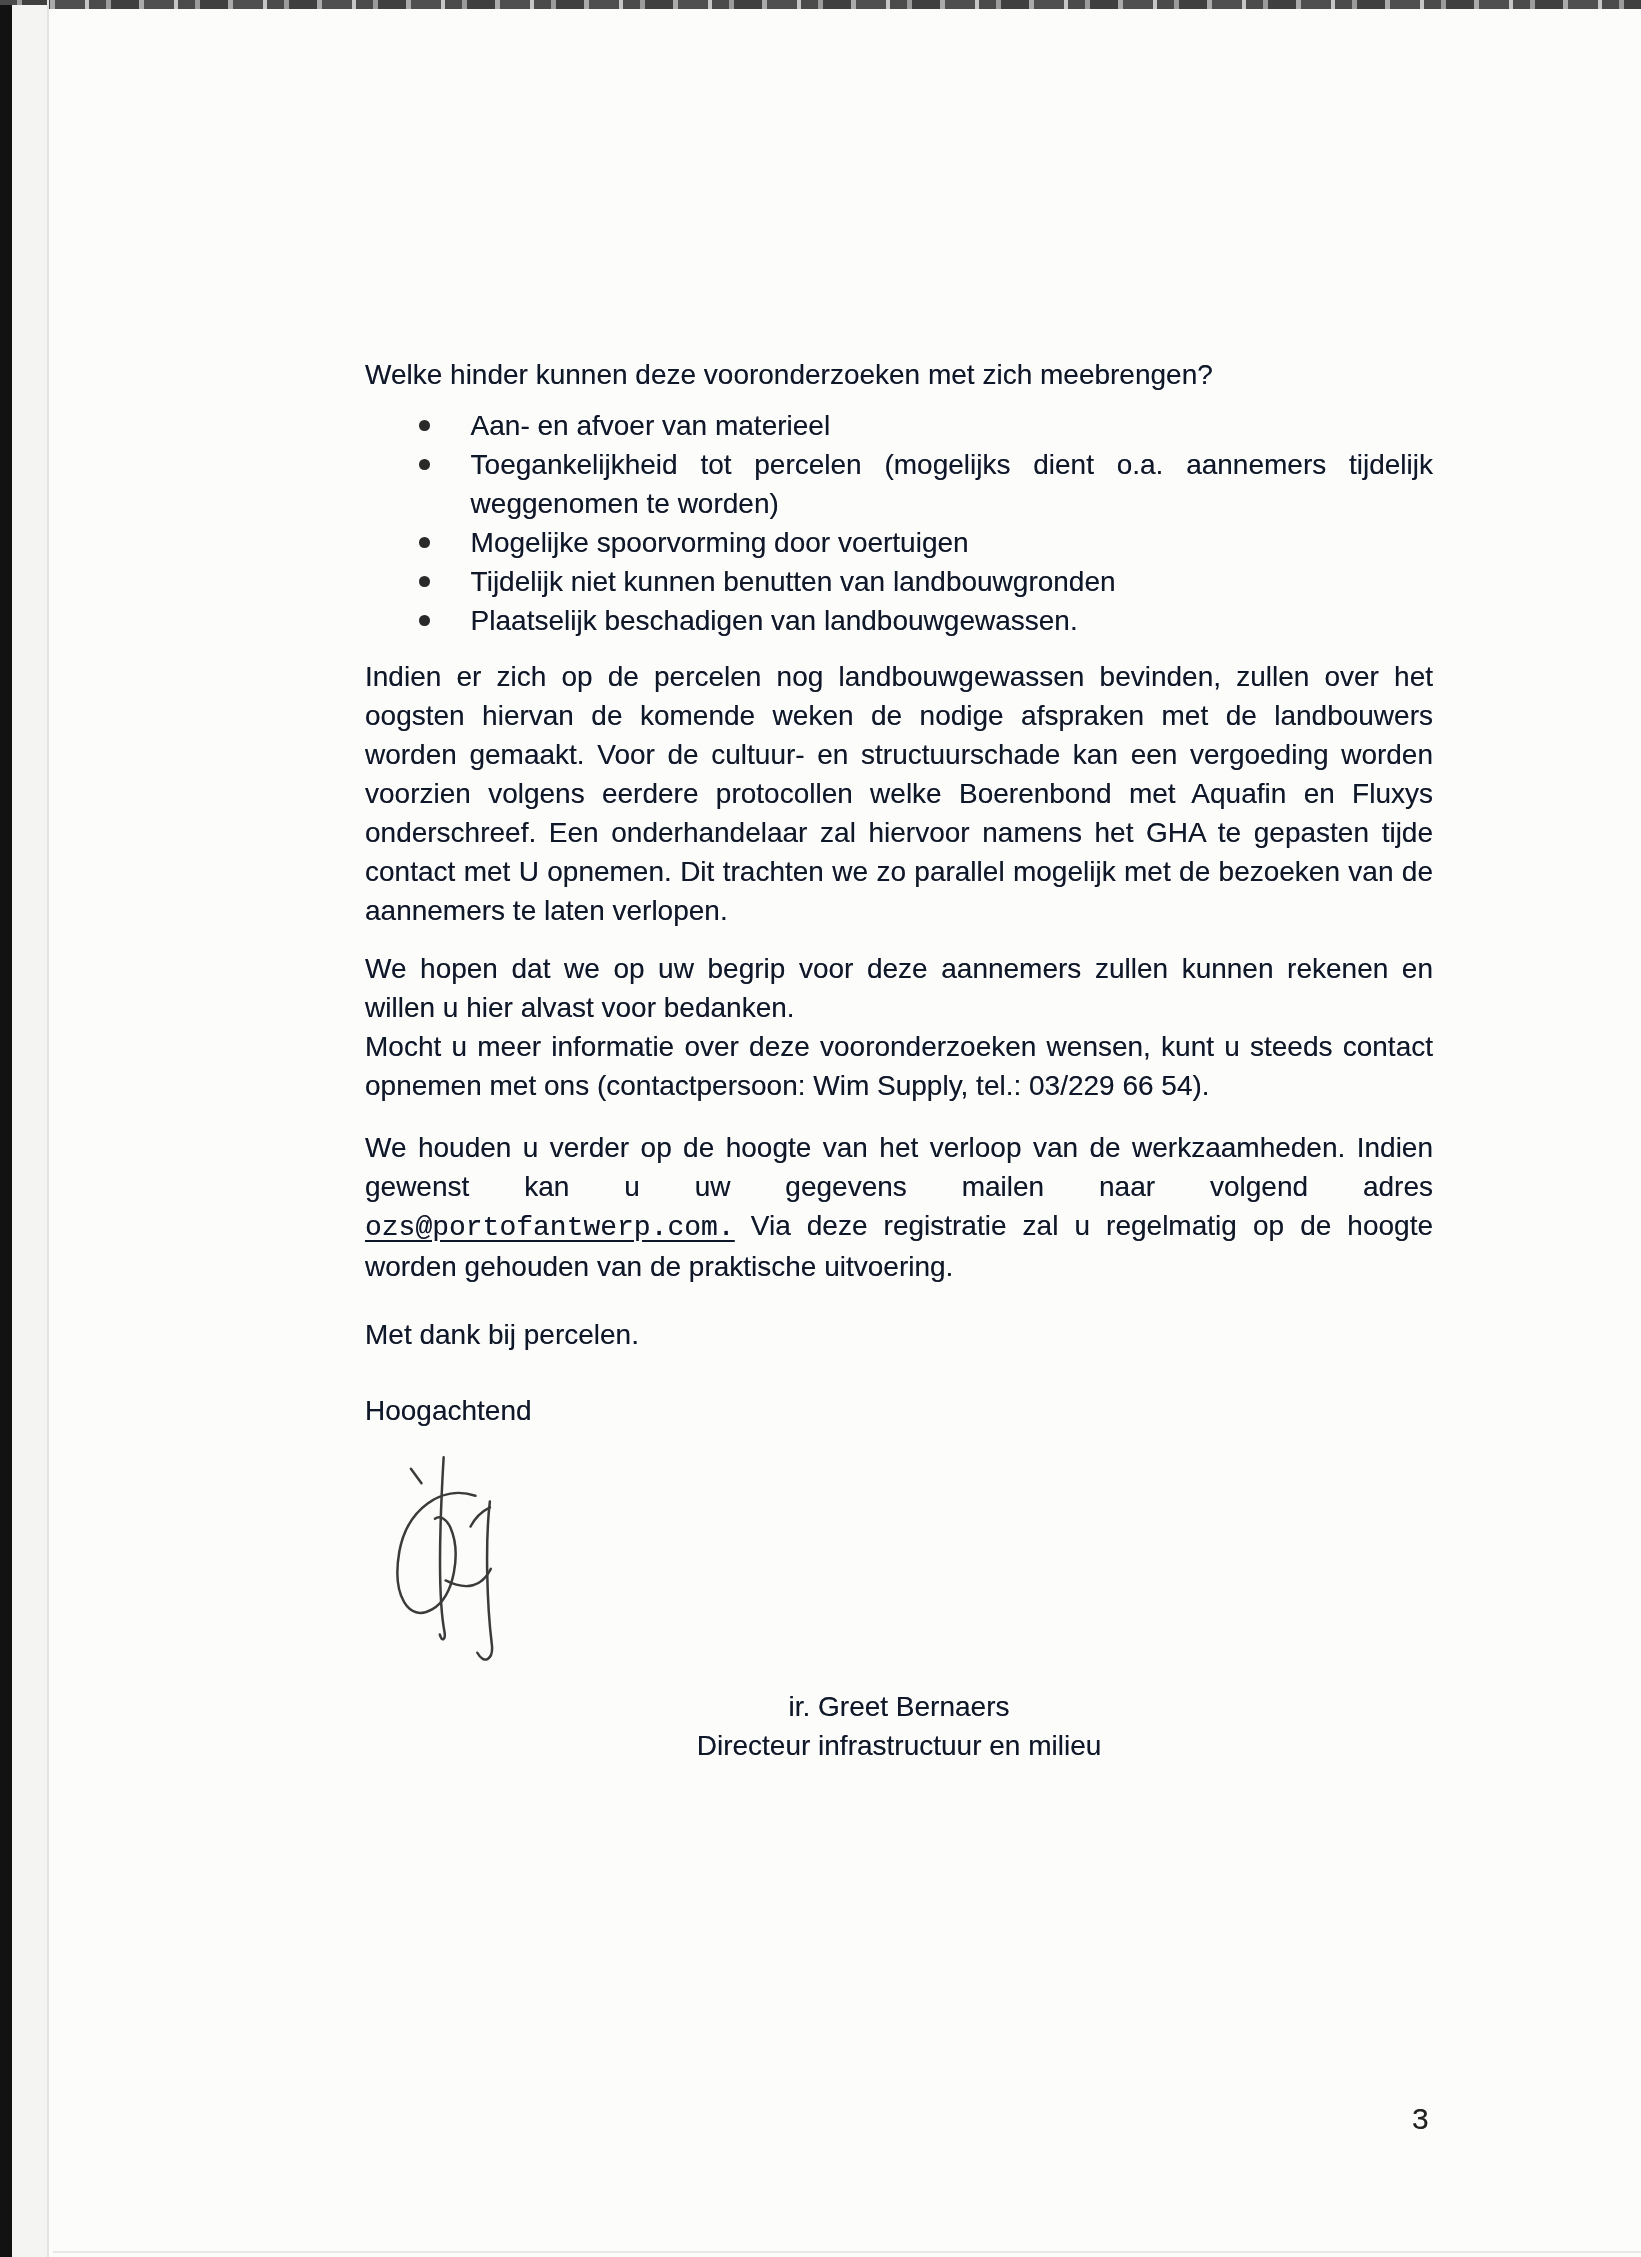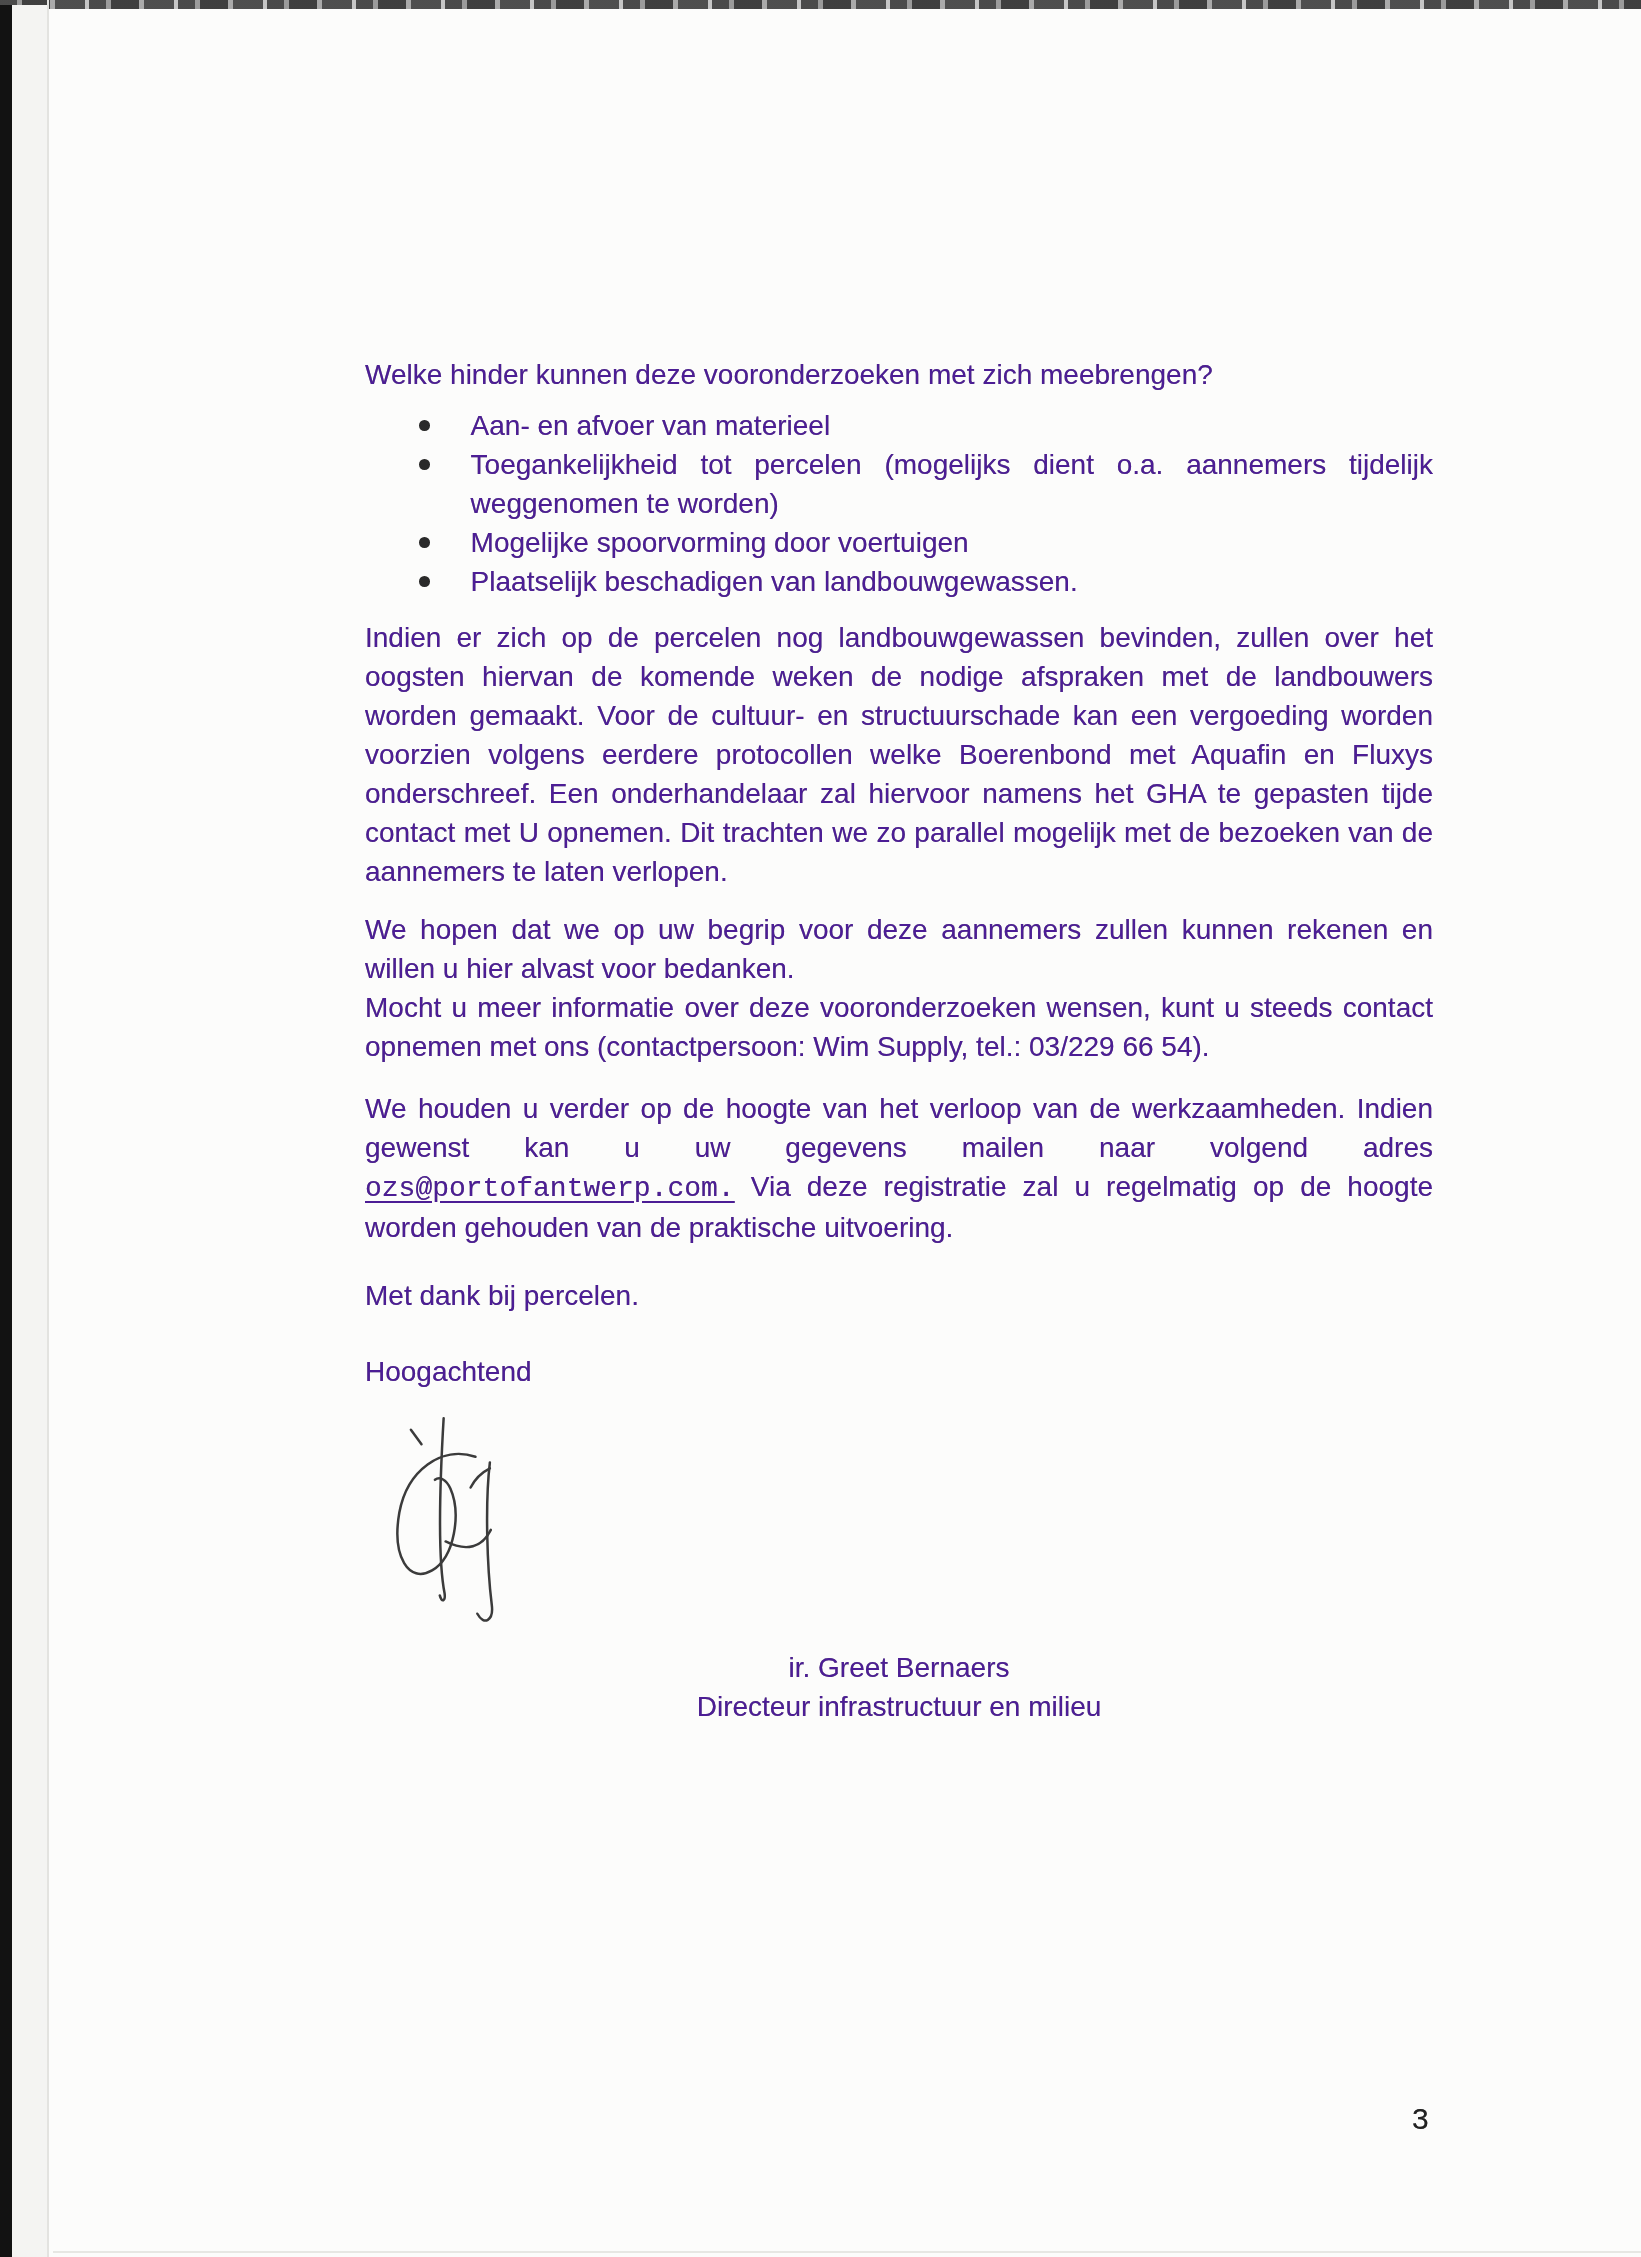--- a/index.html
+++ b/index.html
@@ -58,21 +58,21 @@
     opacity: 0.6;
   }
   
   .content {
     position: absolute;
     left: 365px;
     top: 355px;
     width: 1068px;
     font-size: 28px;
     line-height: 39px;
-    color: #4c1d95;
+    color: #0f172a;
     text-shadow: 0 0 0.6px rgba(20,20,20,0.5);
   }
   .title {
     text-align: left;
   }
   .bullets {
     margin-top: 11.6px;
   }
   .bullet {
     display: flex;
@@ -146,20 +146,24 @@
         <span class="dot"></span>
         <span class="btxt">Aan- en afvoer van materieel</span>
       </div>
       <div class="bullet">
         <span class="dot"></span>
         <span class="btxt">Toegankelijkheid tot percelen (mogelijks dient o.a. aannemers tijdelijk weggenomen te worden)</span>
       </div>
       <div class="bullet">
         <span class="dot"></span>
         <span class="btxt">Mogelijke spoorvorming door voertuigen</span>
+      </div>
+      <div class="bullet">
+        <span class="dot"></span>
+        <span class="btxt">Tijdelijk niet kunnen benutten van landbouwgronden</span>
       </div>
       <div class="bullet">
         <span class="dot"></span>
         <span class="btxt">Plaatselijk beschadigen van landbouwgewassen.</span>
       </div>
     </div>
 
     <div class="para p-harvest">Indien er zich op de percelen nog landbouwgewassen bevinden, zullen over het oogsten hiervan de komende weken de nodige afspraken met de landbouwers worden gemaakt. Voor de cultuur- en structuurschade kan een vergoeding worden voorzien volgens eerdere protocollen welke Boerenbond met Aquafin en Fluxys onderschreef. Een onderhandelaar zal hiervoor namens het GHA te gepasten tijde contact met U opnemen. Dit trachten we zo parallel mogelijk met de bezoeken van de aannemers te laten verlopen.</div>
 
     <div class="p-hope">

